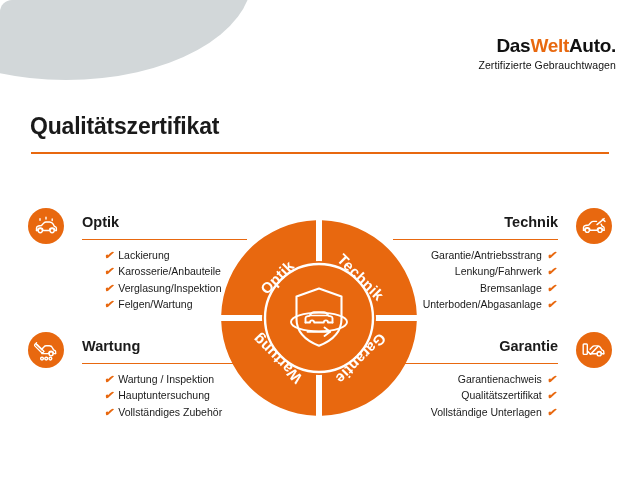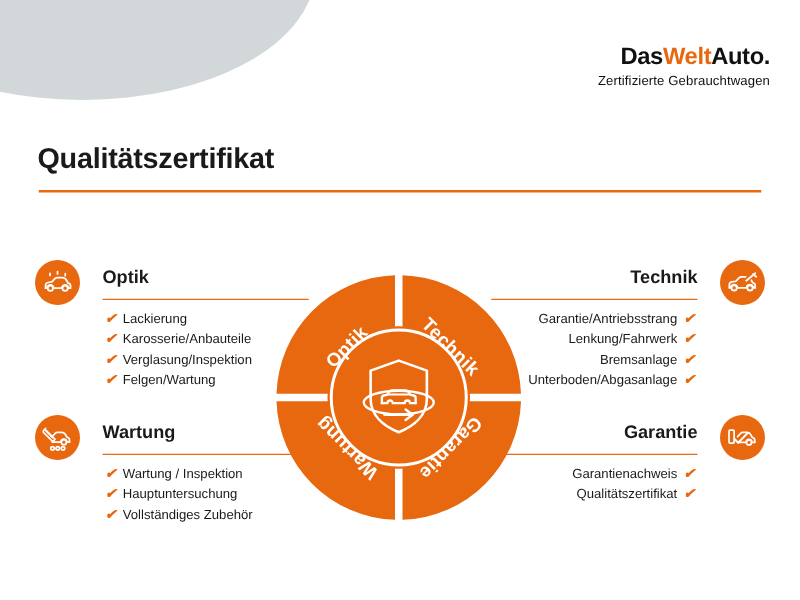--- a/index.html
+++ b/index.html
@@ -10,20 +10,21 @@
   }
   body {
     font-family: "Liberation Sans", sans-serif;
   }
   #page {
     position: relative;
     width: 640px;
     height: 480px;
     overflow: hidden;
     background: #ffffff;
+    border-radius: 12px;
   }
 
   
   .header-blob {
     position: absolute;
     left: -120px;
     top: -110px;
     width: 372px;
     height: 190px;
     background: #d2d7d9;
@@ -118,20 +119,21 @@
     padding: 0;
   }
   .section.left  .sec-list { margin-left: 56px; }
   .section.right .sec-list { margin-right: 56px; }
 
   .sec-list li {
     font-size: 10.5px;
     color: #1a1a1a;
     line-height: 16.5px;
     white-space: nowrap;
+    margin-left: 20px;
   }
   .check {
     color: #e8680f;
     font-weight: bold;
     font-size: 11px;
     font-style: italic;
   }
   .section.left  .check { margin-right: 5px; }
   .section.right .check { margin-left: 5px; }
 
@@ -249,20 +251,21 @@
           <rect x="7.2" y="12.0" width="4.1" height="10.4" rx="0.8"></rect>
           <path d="M11.6 19.2 l3.0 3.0 7.6-7.9" stroke-width="1.6"></path>
         </g>
       </svg>
     </div>
     <div class="sec-head">Garantie</div>
     <div class="sec-rule"></div>
     <ul class="sec-list">
       <li><span>Garantienachweis</span><span class="check">✔</span></li>
       <li><span>Qualitätszertifikat</span><span class="check">✔</span></li>
+      <li><span>Vollständige Unterlagen</span><span class="check">✔</span></li>
     </ul>
   </div>
 
   <div class="wheel">
     <svg width="200" height="200" viewBox="0 0 200 200">
 
       <g>
         <path d="M 97 2.2 A 97.8 97.8 0 0 0 2.2 97 L 57.5 97 A 42.5 42.5 0 0 1 97 57.5 Z" fill="#e8680f"></path>
         <path d="M 103 2.2 A 97.8 97.8 0 0 1 197.8 97 L 142.5 97 A 42.5 42.5 0 0 0 103 57.5 Z" fill="#e8680f"></path>
         <path d="M 2.2 103 A 97.8 97.8 0 0 0 97 197.8 L 97 142.5 A 42.5 42.5 0 0 1 57.5 103 Z" fill="#e8680f"></path>

